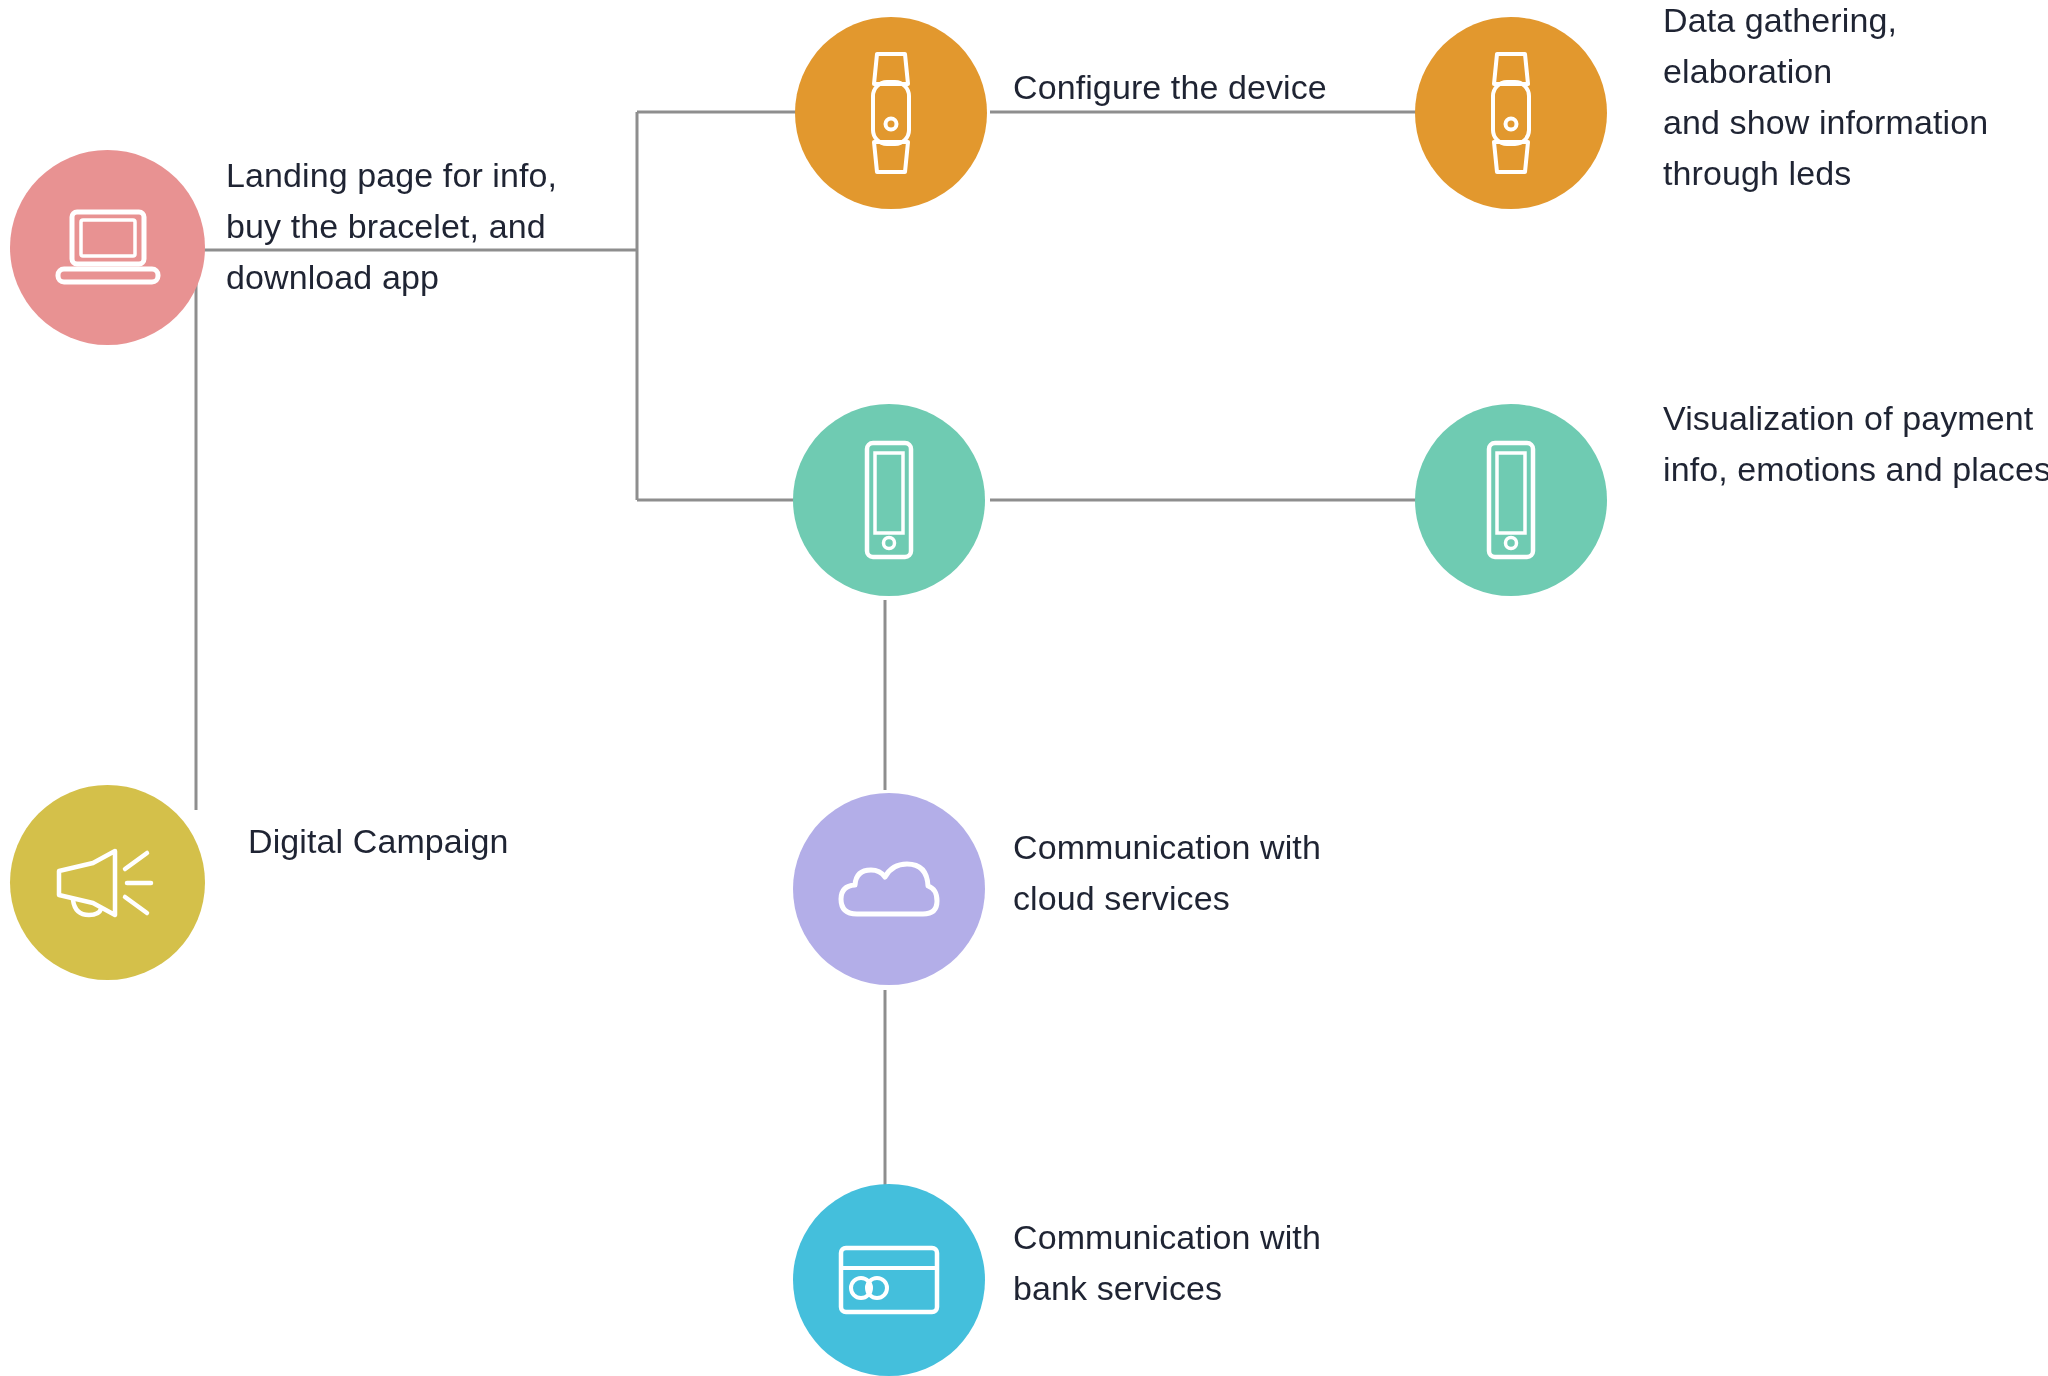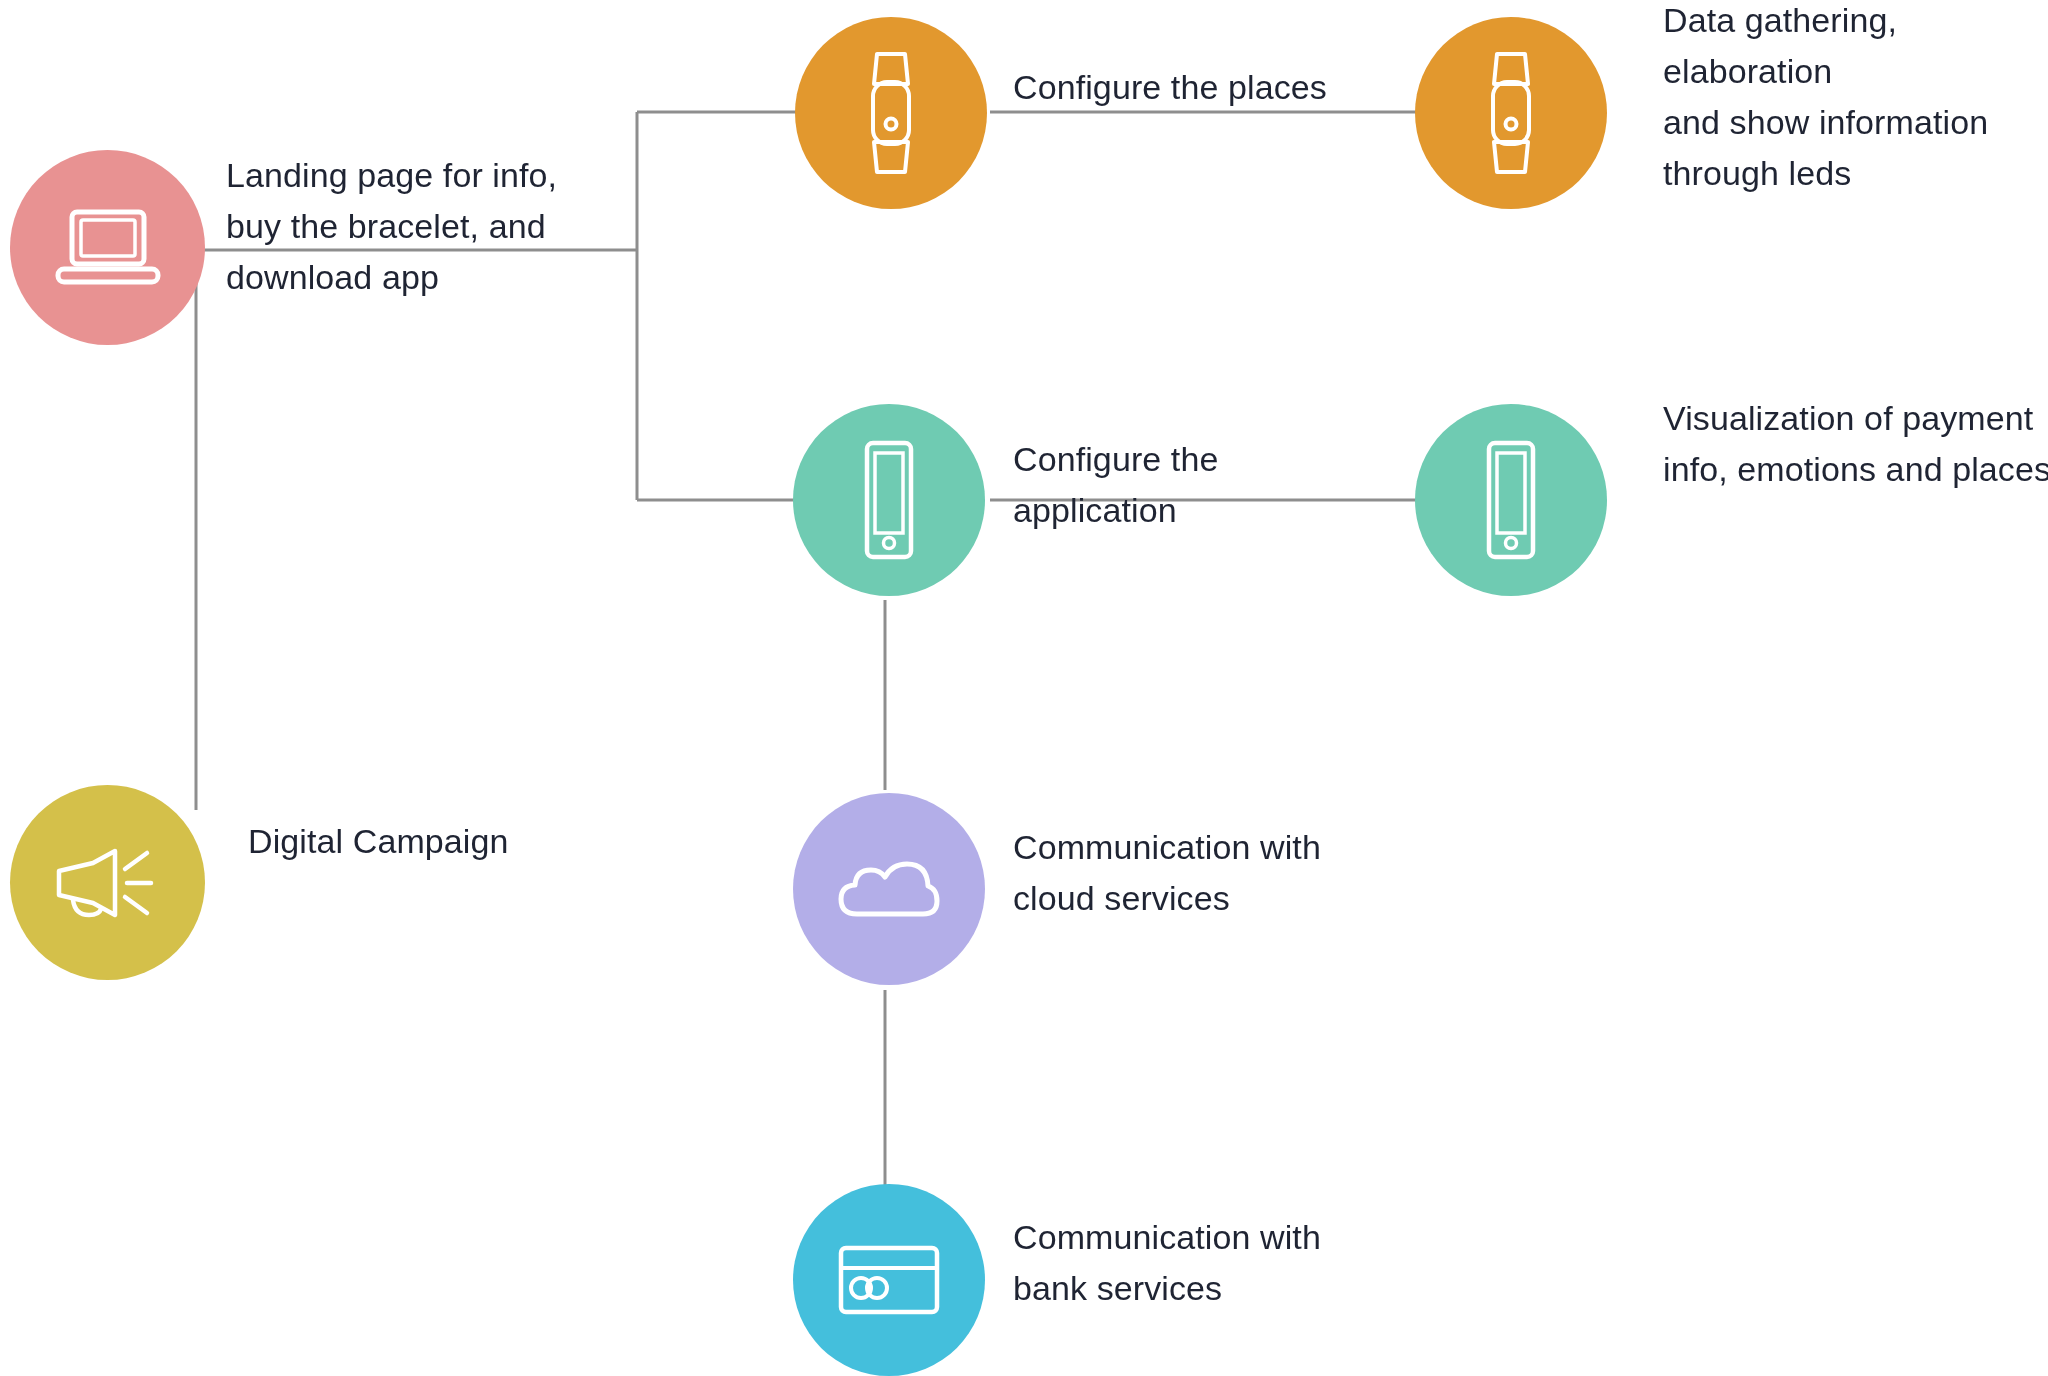--- a/index.html
+++ b/index.html
@@ -102,21 +102,21 @@
   <div class="node" style="left:795px; top:17px; width:192px; height:192px; background:#e2982e;">
     <span>
       <svg width="62" height="126" viewBox="0 0 62 126">
         <path d="M 17 4 L 45 4 L 48 34 L 14 34 Z" fill="none" stroke="#ffffff" stroke-width="4" stroke-linejoin="round"></path>
         <rect x="13" y="32" width="36" height="62" rx="14" ry="14" fill="none" stroke="#ffffff" stroke-width="4"></rect>
         <circle cx="31" cy="74" r="5.5" fill="none" stroke="#ffffff" stroke-width="4"></circle>
         <path d="M 14 92 L 48 92 L 45 122 L 17 122 Z" fill="none" stroke="#ffffff" stroke-width="4" stroke-linejoin="round"></path>
       </svg>
     </span>
   </div>
-  <div class="label" style="left:1013px; top:62px; width:400px;">Configure the places</div>
+  <div class="label" style="left:1013px; top:62px; width:400px;">Configure the device</div>
 
   <div class="node" style="left:1415px; top:17px; width:192px; height:192px; background:#e2982e;">
     <span>
       <svg width="62" height="126" viewBox="0 0 62 126">
         <path d="M 17 4 L 45 4 L 48 34 L 14 34 Z" fill="none" stroke="#ffffff" stroke-width="4" stroke-linejoin="round"></path>
         <rect x="13" y="32" width="36" height="62" rx="14" ry="14" fill="none" stroke="#ffffff" stroke-width="4"></rect>
         <circle cx="31" cy="74" r="5.5" fill="none" stroke="#ffffff" stroke-width="4"></circle>
         <path d="M 14 92 L 48 92 L 45 122 L 17 122 Z" fill="none" stroke="#ffffff" stroke-width="4" stroke-linejoin="round"></path>
       </svg>
     </span>
@@ -127,22 +127,20 @@
 
   <div class="node" style="left:793px; top:404px; width:192px; height:192px; background:#6fcbb2;">
     <span>
       <svg width="76" height="122" viewBox="0 0 76 122">
         <rect x="16" y="4" width="44" height="114" rx="6" ry="6" fill="none" stroke="#ffffff" stroke-width="4.5"></rect>
         <rect x="24" y="14" width="28" height="80" fill="none" stroke="#ffffff" stroke-width="3.5"></rect>
         <circle cx="38" cy="104" r="5.5" fill="none" stroke="#ffffff" stroke-width="3.5"></circle>
       </svg>
     </span>
   </div>
-  <div class="label" style="left:1013px; top:434px; width:360px;">Configure the
-application</div>
 
   <div class="node" style="left:1415px; top:404px; width:192px; height:192px; background:#6fcbb2;">
     <span>
       <svg width="76" height="122" viewBox="0 0 76 122">
         <rect x="16" y="4" width="44" height="114" rx="6" ry="6" fill="none" stroke="#ffffff" stroke-width="4.5"></rect>
         <rect x="24" y="14" width="28" height="80" fill="none" stroke="#ffffff" stroke-width="3.5"></rect>
         <circle cx="38" cy="104" r="5.5" fill="none" stroke="#ffffff" stroke-width="3.5"></circle>
       </svg>
     </span>
   </div>

